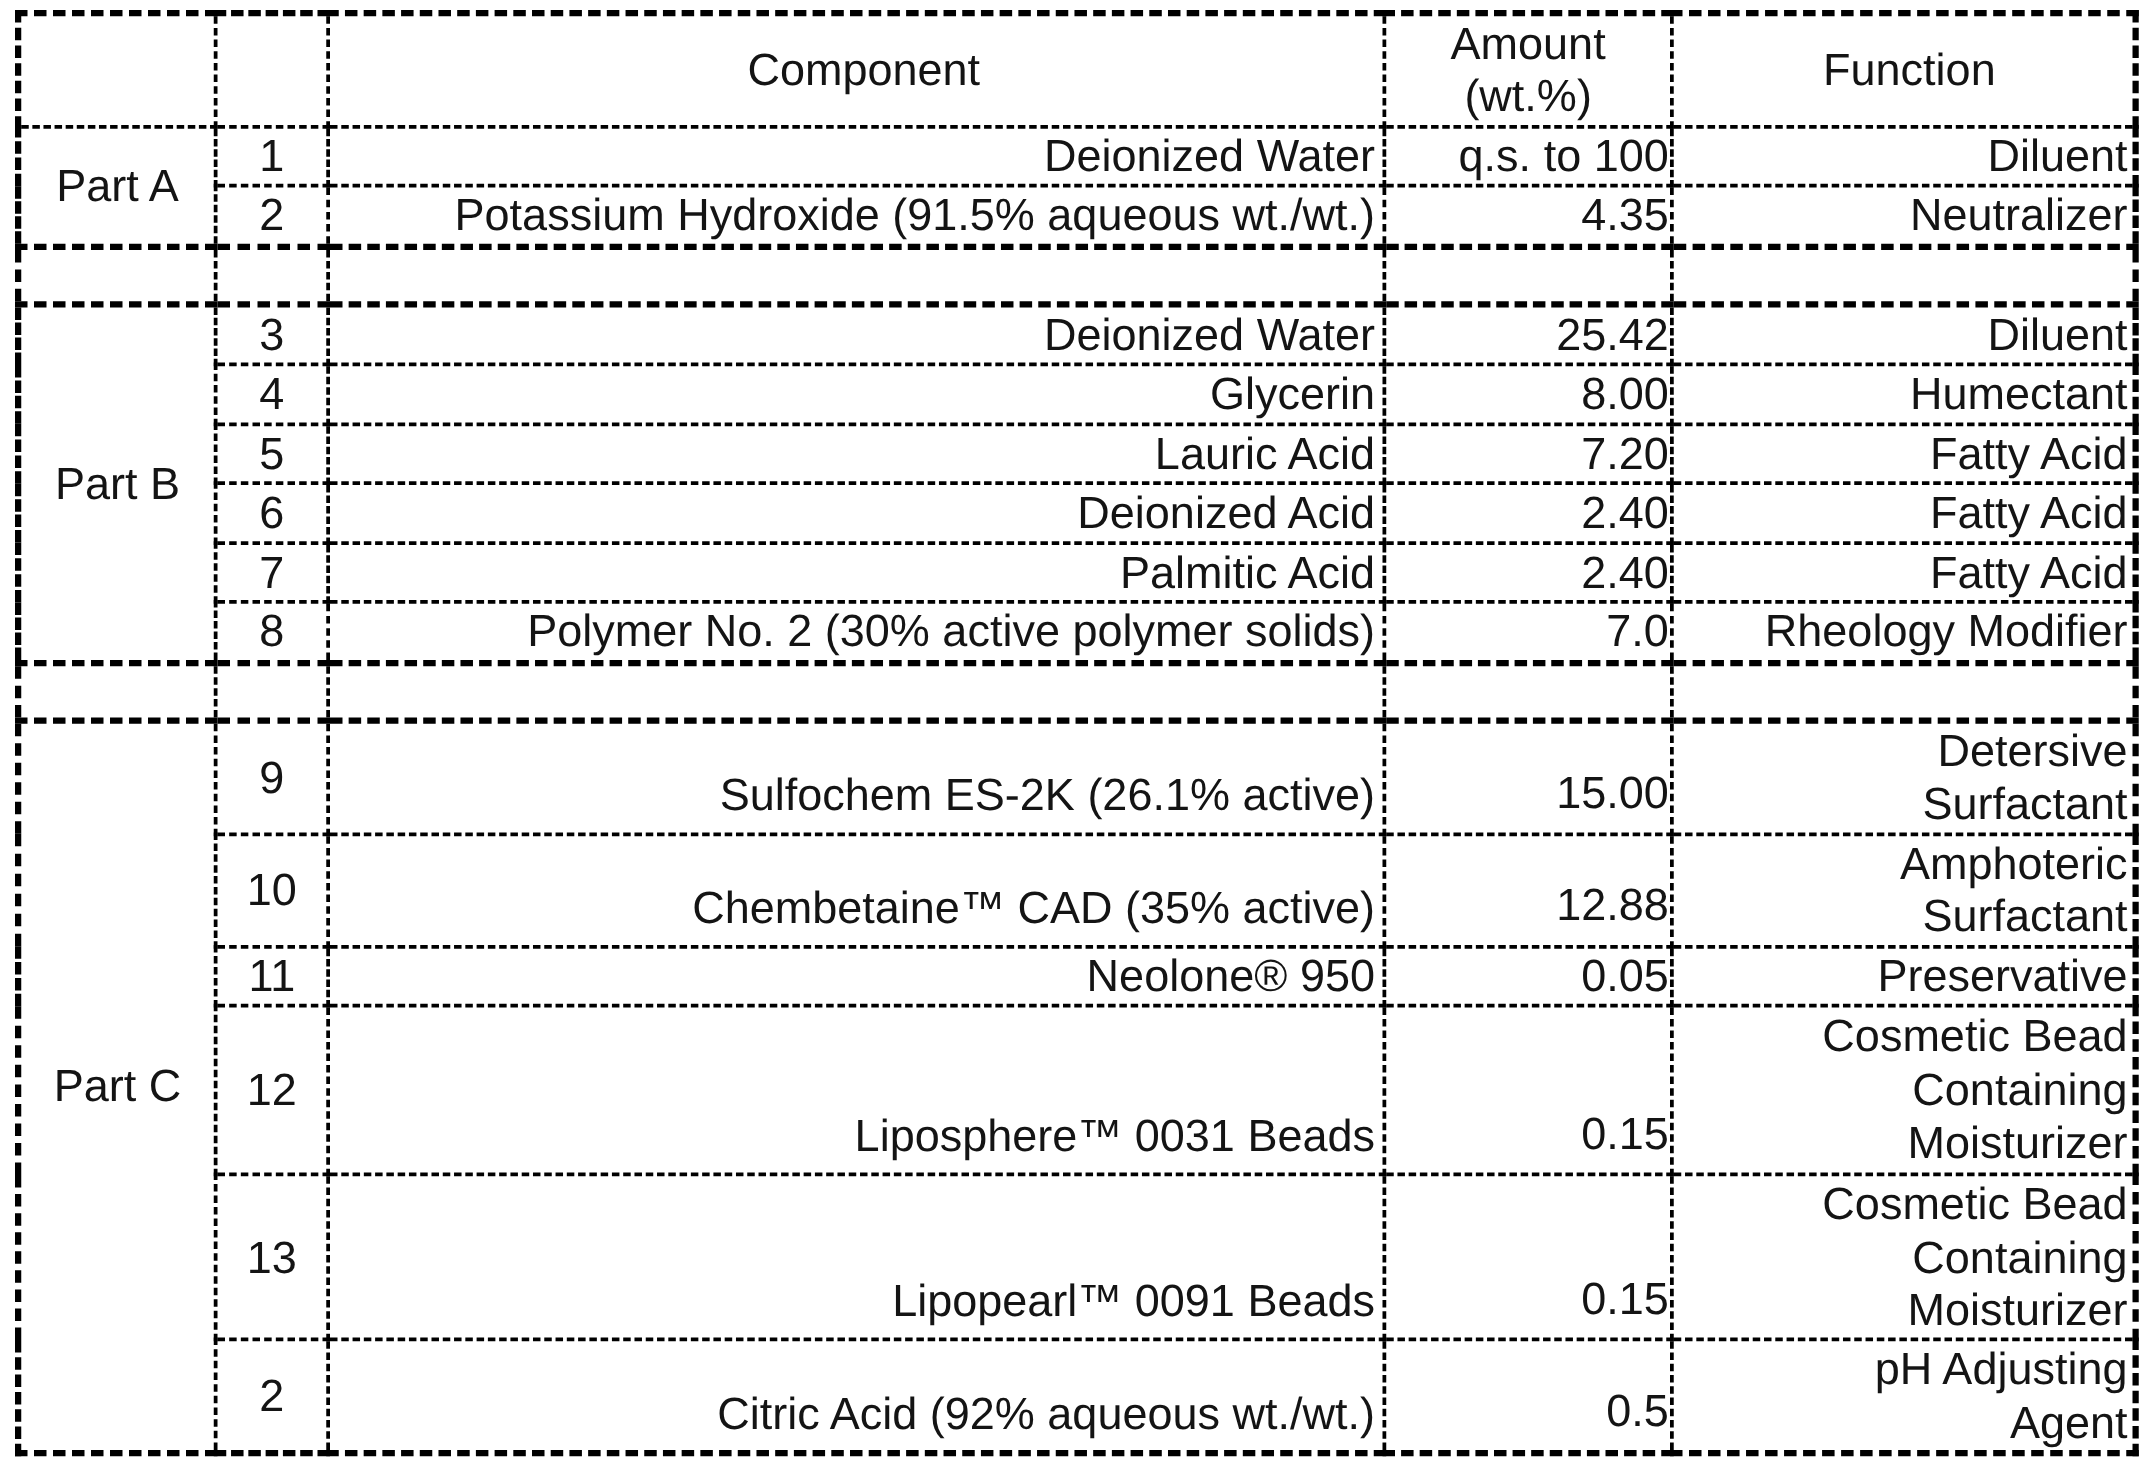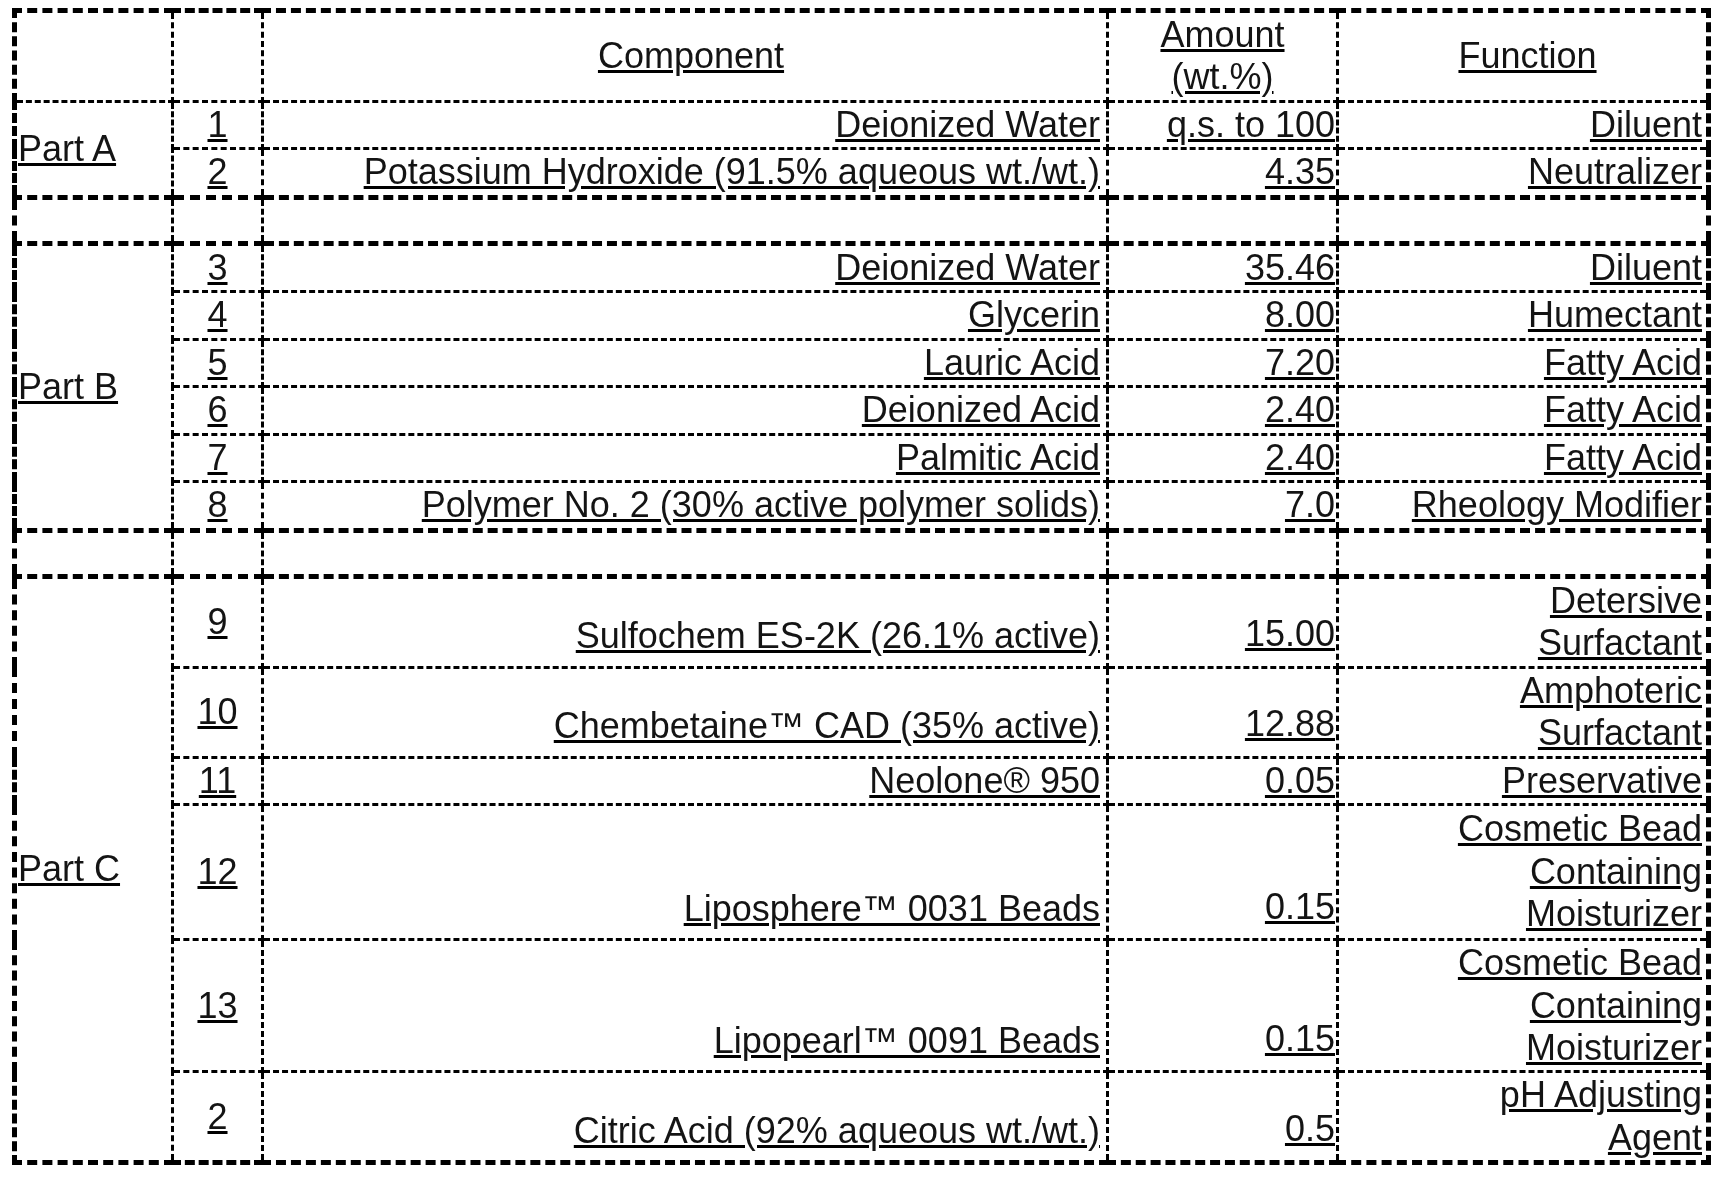--- a/index.html
+++ b/index.html
@@ -14,33 +14,32 @@
     height: 1184px;
     background: #ffffff;
     box-sizing: border-box;
     padding: 8px 12px 10px 12px;
   }
   table.formulation {
     border-collapse: collapse;
     table-layout: fixed;
     width: 1694px;
     border: 5px dashed #000;
-    text-decoration: underline;
   }
   td {
     border: 3px dashed #000;
     font-size: 36px;
     line-height: 1.18;
     color: #141414;
     box-sizing: border-box;
     overflow: hidden;
     background: #fff;
   }
   
-  td.part  { vertical-align: middle; }
+  td.part  { text-align: center; vertical-align: middle; }
   td.num   { text-align: center; vertical-align: middle; }
   td.comp  { text-align: right; vertical-align: middle; padding-left: 18px; padding-right: 6px; }
   td.amt   { text-align: right; vertical-align: middle; }
   td.func  { text-align: right; vertical-align: middle; padding-left: 14px; padding-right: 4px; white-space: pre-line; }
   
   tr.hdr td { text-align: center; vertical-align: middle; white-space: pre-line; }
   tr.hdr td { height: 88px; }
   
   tr.single td { height: 44px; }
   tr.spacer td { height: 46px; border-top: 5px dashed #000; border-bottom: 5px dashed #000; }
@@ -96,21 +95,21 @@
       <td class="num"></td>
       <td class="comp"></td>
       <td class="amt"></td>
       <td class="func"></td>
     </tr>
 
     <tr class="single">
       <td class="part" rowspan="6">Part B</td>
       <td class="num">3</td>
       <td class="comp">Deionized Water</td>
-      <td class="amt">35.46</td>
+      <td class="amt">25.42</td>
       <td class="func">Diluent</td>
     </tr>
     <tr class="single">
       <td class="num">4</td>
       <td class="comp">Glycerin</td>
       <td class="amt">8.00</td>
       <td class="func">Humectant</td>
     </tr>
     <tr class="single">
       <td class="num">5</td>

